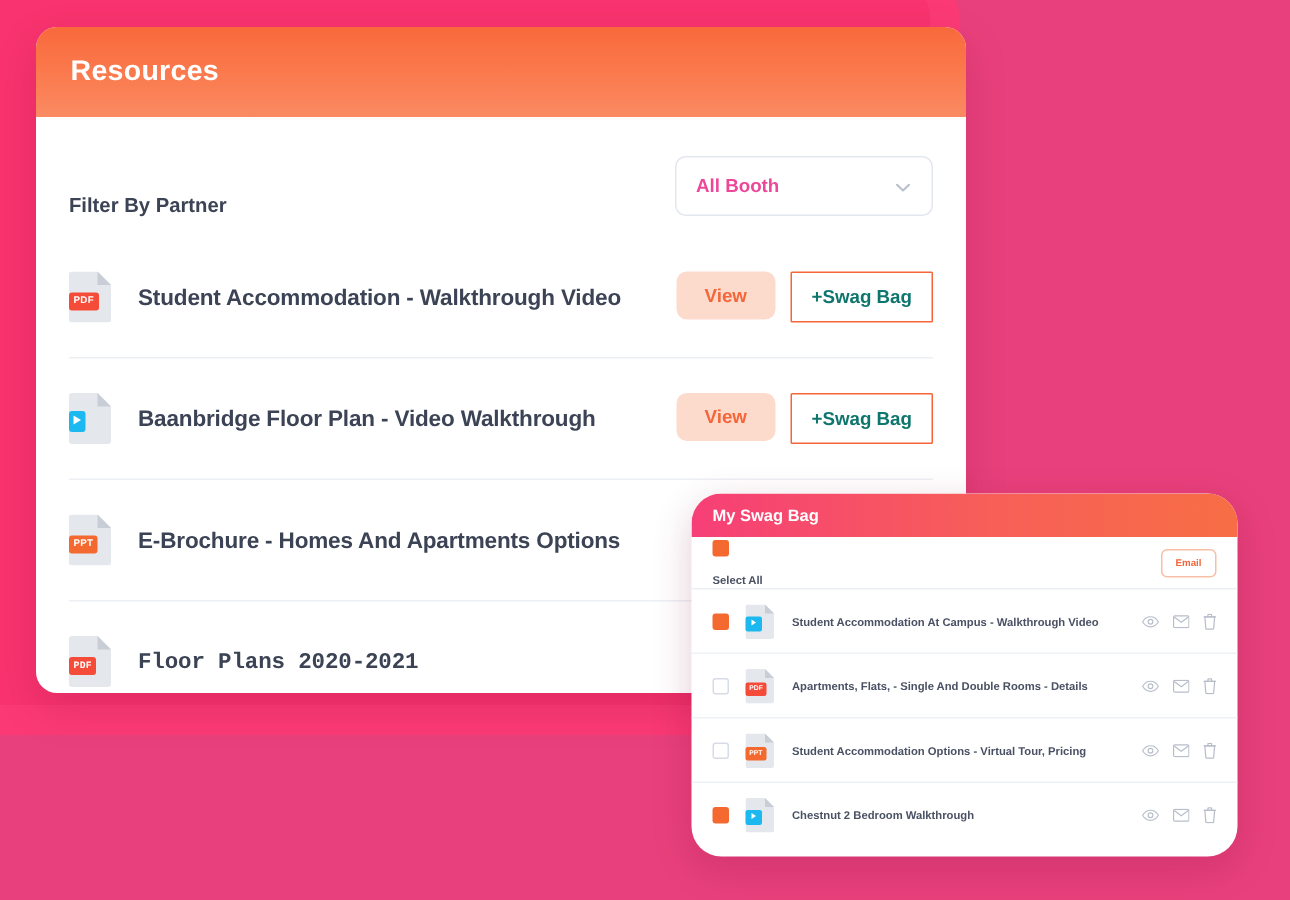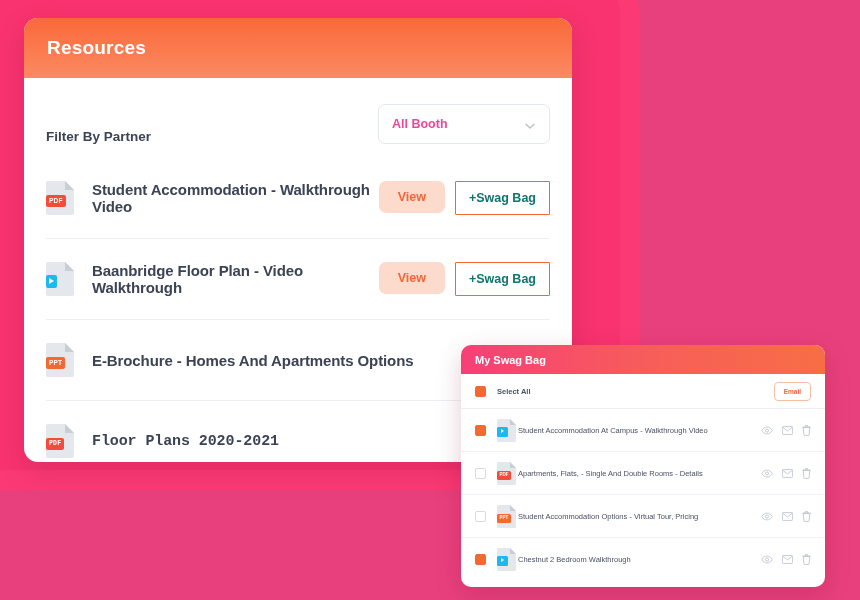--- a/index.html
+++ b/index.html
@@ -36,21 +36,21 @@
     background: #f7336f;
     border-radius: 44px;
     opacity: .85;
   }
 
   
   .card {
     position: absolute;
     left: 24px;
     top: 18px;
-    width: 548px;
+    width: 620px;
     height: 444px;
     background: #ffffff;
     border-radius: 14px;
     box-shadow: 0 10px 28px rgba(120, 10, 50, .18);
     overflow: hidden;
   }
   .card-header {
     height: 60px;
     background: linear-gradient(180deg, #f8693b 0%, #fb7b4f 55%, #fa8a63 100%);
     display: flex;
@@ -177,25 +177,25 @@
     width: 0; height: 0;
     border-left: 5px solid #fff;
     border-top: 3.5px solid transparent;
     border-bottom: 3.5px solid transparent;
   }
 
   
   .swag {
     position: absolute;
     left: 461px;
-    top: 345px;
+    top: 329px;
     width: 364px;
     height: 242px;
     background: #ffffff;
-    border-radius: 10px;
+    border-radius: 20px;
     box-shadow: 0 8px 26px rgba(120, 10, 50, .20);
     overflow: hidden;
   }
   .swag-header {
     height: 29px;
     background: linear-gradient(90deg, #f63f77 0%, #f75f58 55%, #f76e45 100%);
     display: flex;
     align-items: center;
     padding-left: 14px;
   }
@@ -207,22 +207,22 @@
   .swag-selectall {
     display: flex;
     align-items: center;
     justify-content: space-between;
     padding: 0 14px;
     height: 34px;
     border-bottom: 1px solid #eceff4;
   }
   .selectall-left {
     display: flex;
-    align-items: center;
     gap: 11px;
+    flex-direction: column;
   }
   .cb {
     width: 11px;
     height: 11px;
     border-radius: 2px;
     border: 1px solid #d6dbe4;
     background: #fff;
     box-sizing: border-box;
     flex: 0 0 auto;
   }
@@ -272,23 +272,23 @@
     padding: 2px 2.5px;
   }
   .swag-fileicon .badge-vid { padding: 2px 4px; }
   .swag-fileicon .badge-vid .play {
     border-left: 3.5px solid #fff;
     border-top: 2.5px solid transparent;
     border-bottom: 2.5px solid transparent;
   }
   .swag-title {
     font-size: 7.5px;
-    font-weight: normal;
+    font-weight: bold;
     color: #4a5164;
-    margin-left: 2px;
+    margin-left: 12px;
     flex: 1;
   }
   .swag-icons {
     display: flex;
     align-items: center;
     gap: 9px;
   }
   .swag-icons svg { display: block; }
 </style>
 </head>

